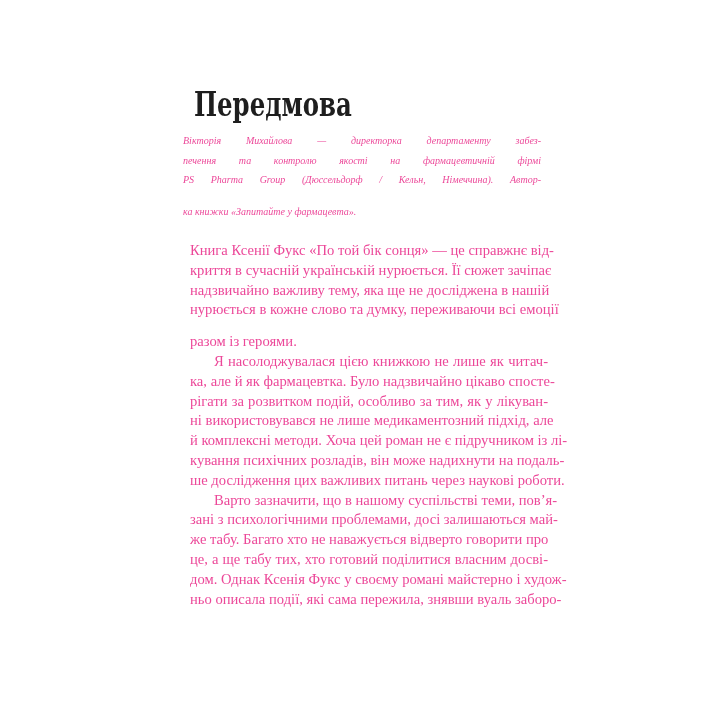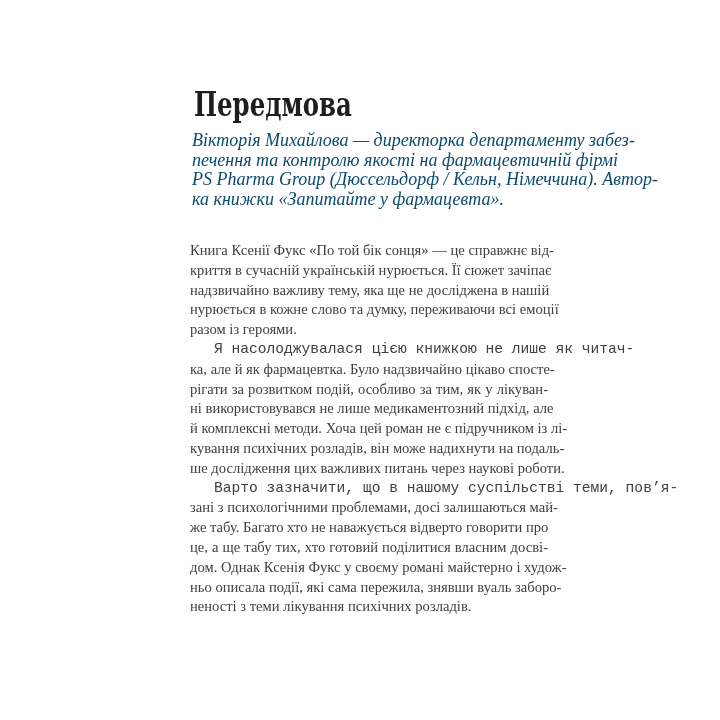--- a/index.html
+++ b/index.html
@@ -22,46 +22,46 @@
     font-weight: bold;
     font-size: 33px;
     line-height: 38px;
     color: #1e1e1e;
     transform: scaleX(0.74);
     transform-origin: left top;
     white-space: nowrap;
   }
   .author-bio {
     position: absolute;
-    left: 192px; top: 131px;
+    left: 183px; top: 131px;
     width: 358px;
     font-style: italic;
-    font-size: 18px;
+    font-size: 10px;
     line-height: 19.5px;
-    color: #0c4a6e;
+    color: #ec4899;
   }
   .body-text {
     position: absolute;
     left: 190px; top: 241px;
     width: 358px;
     font-size: 14.6px;
     line-height: 19.8px;
-    color: #404040;
+    color: #ec4899;
   }
   .ln {
     text-align: justify;
     text-align-last: justify;
     white-space: nowrap;
   }
   .ln.last {
     text-align-last: left;
+    margin-top: 12px;
   }
   .ln.indent {
     padding-left: 24px;
-    font-family: Liberation Mono, monospace;
   }
   .page-number {
     position: absolute;
     left: 190px; top: 663px;
     width: 358px;
     text-align: center;
     font-size: 14px;
     line-height: 16px;
     color: #5a5a5a;
   }

